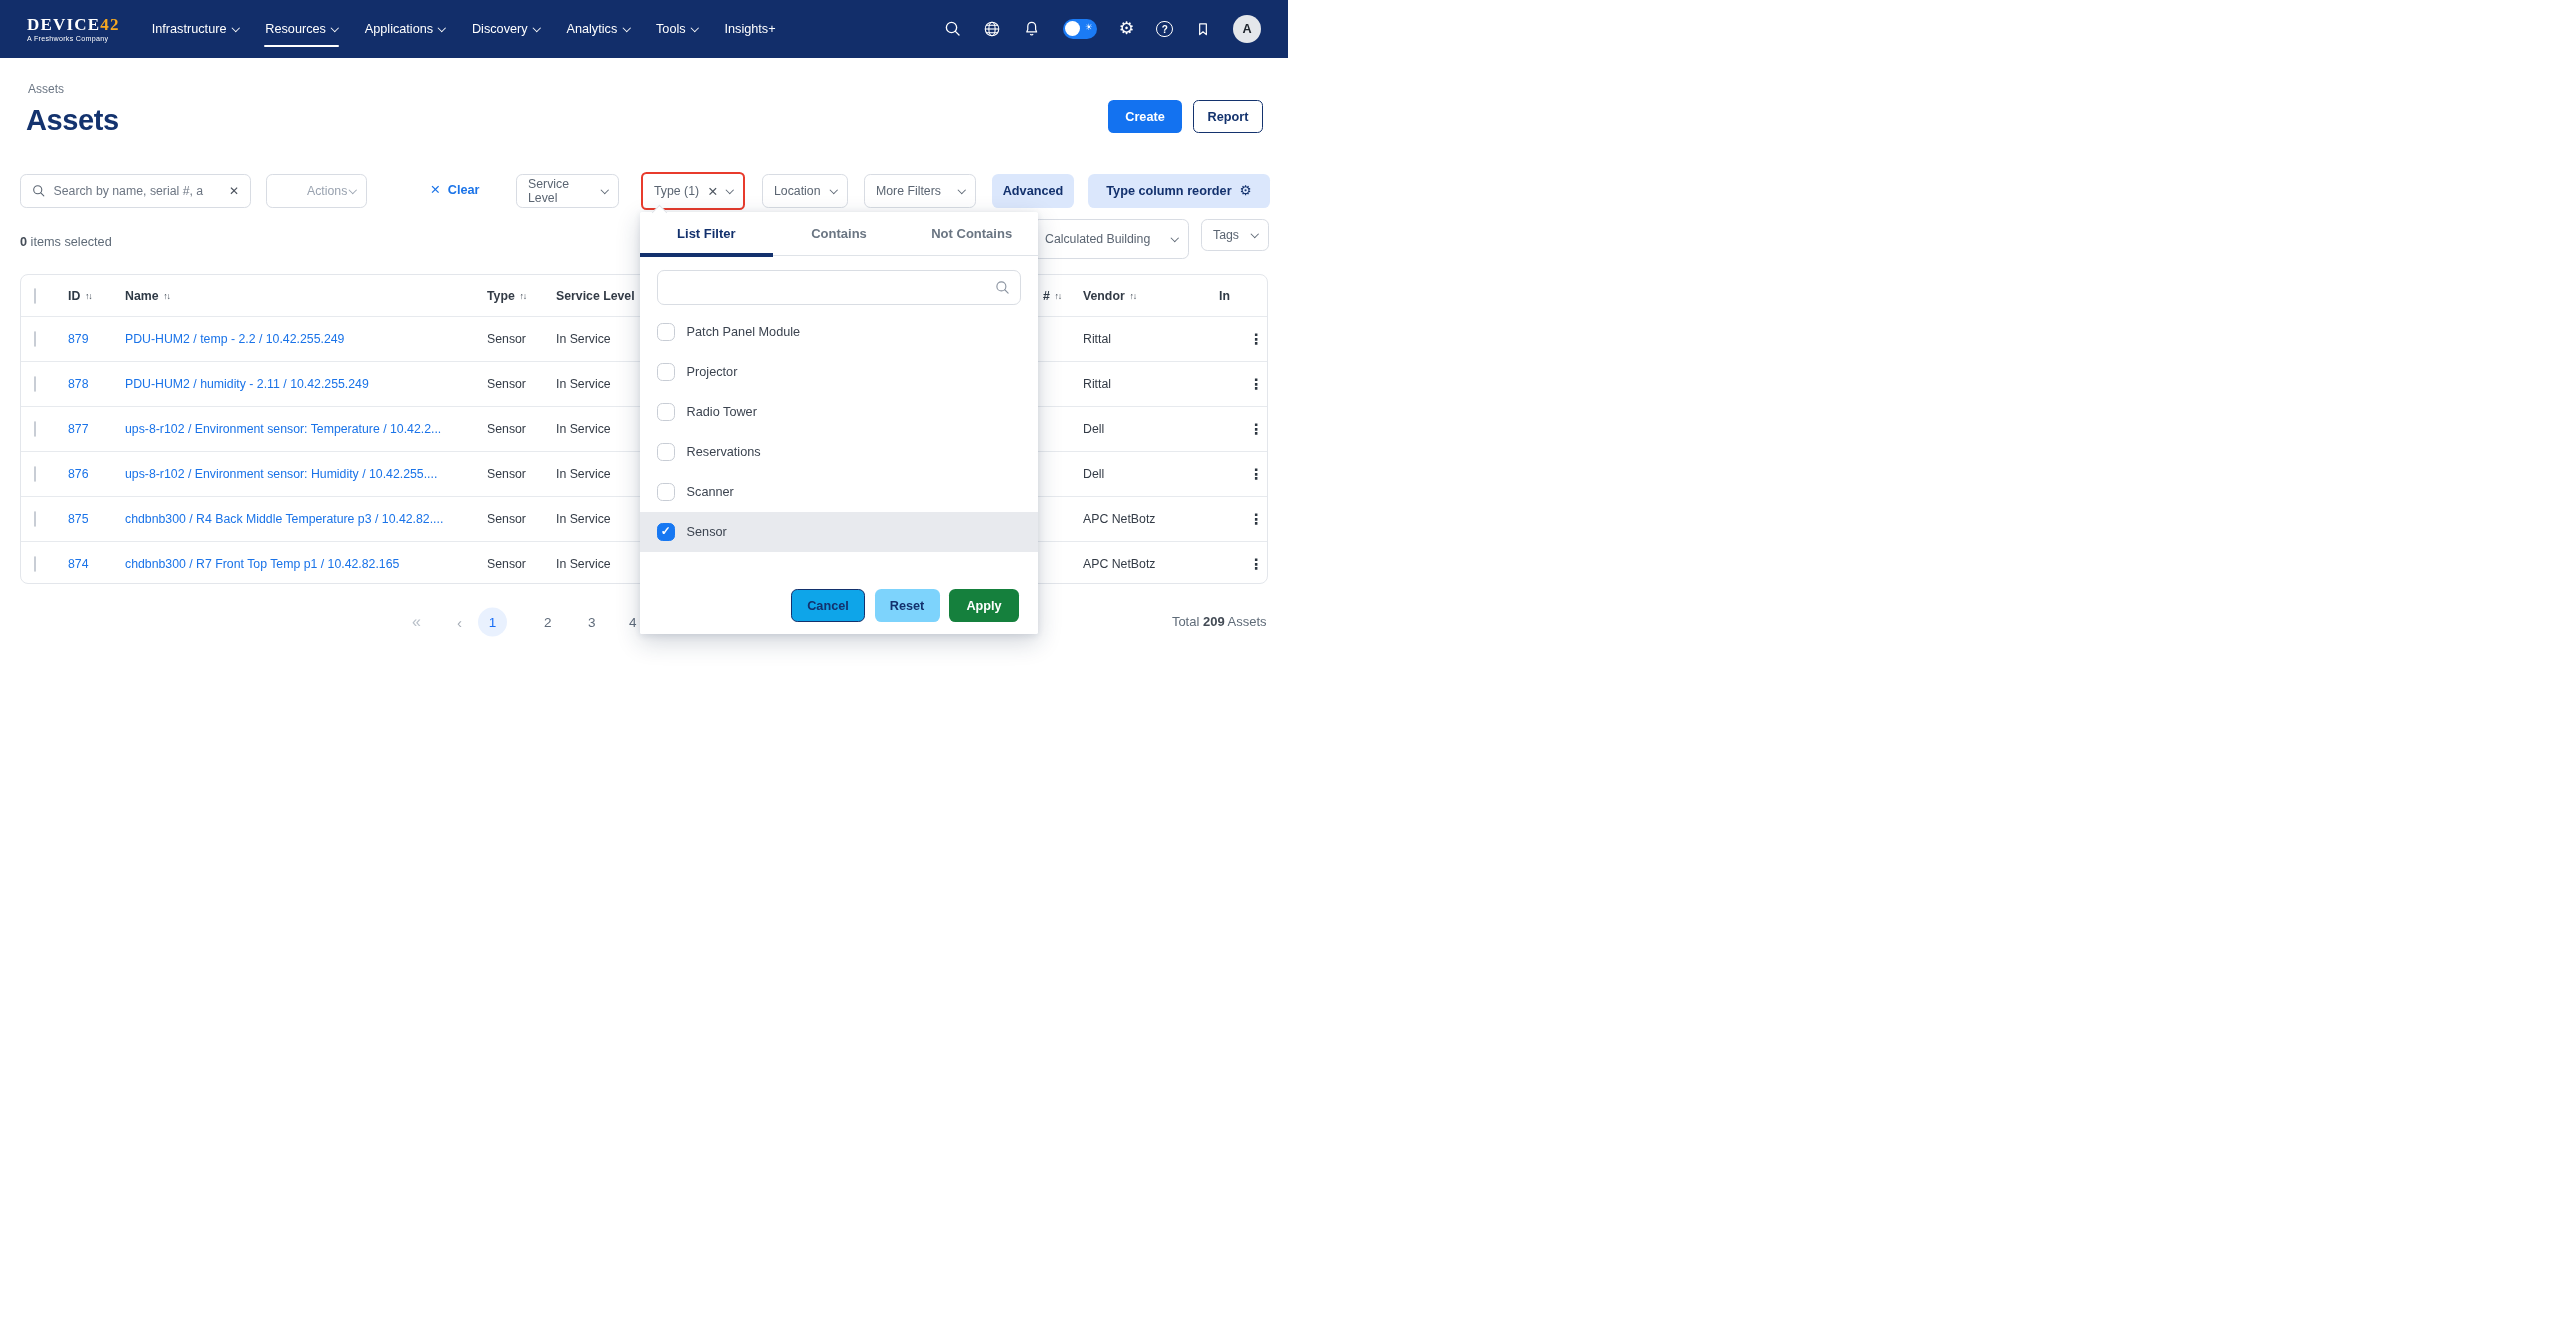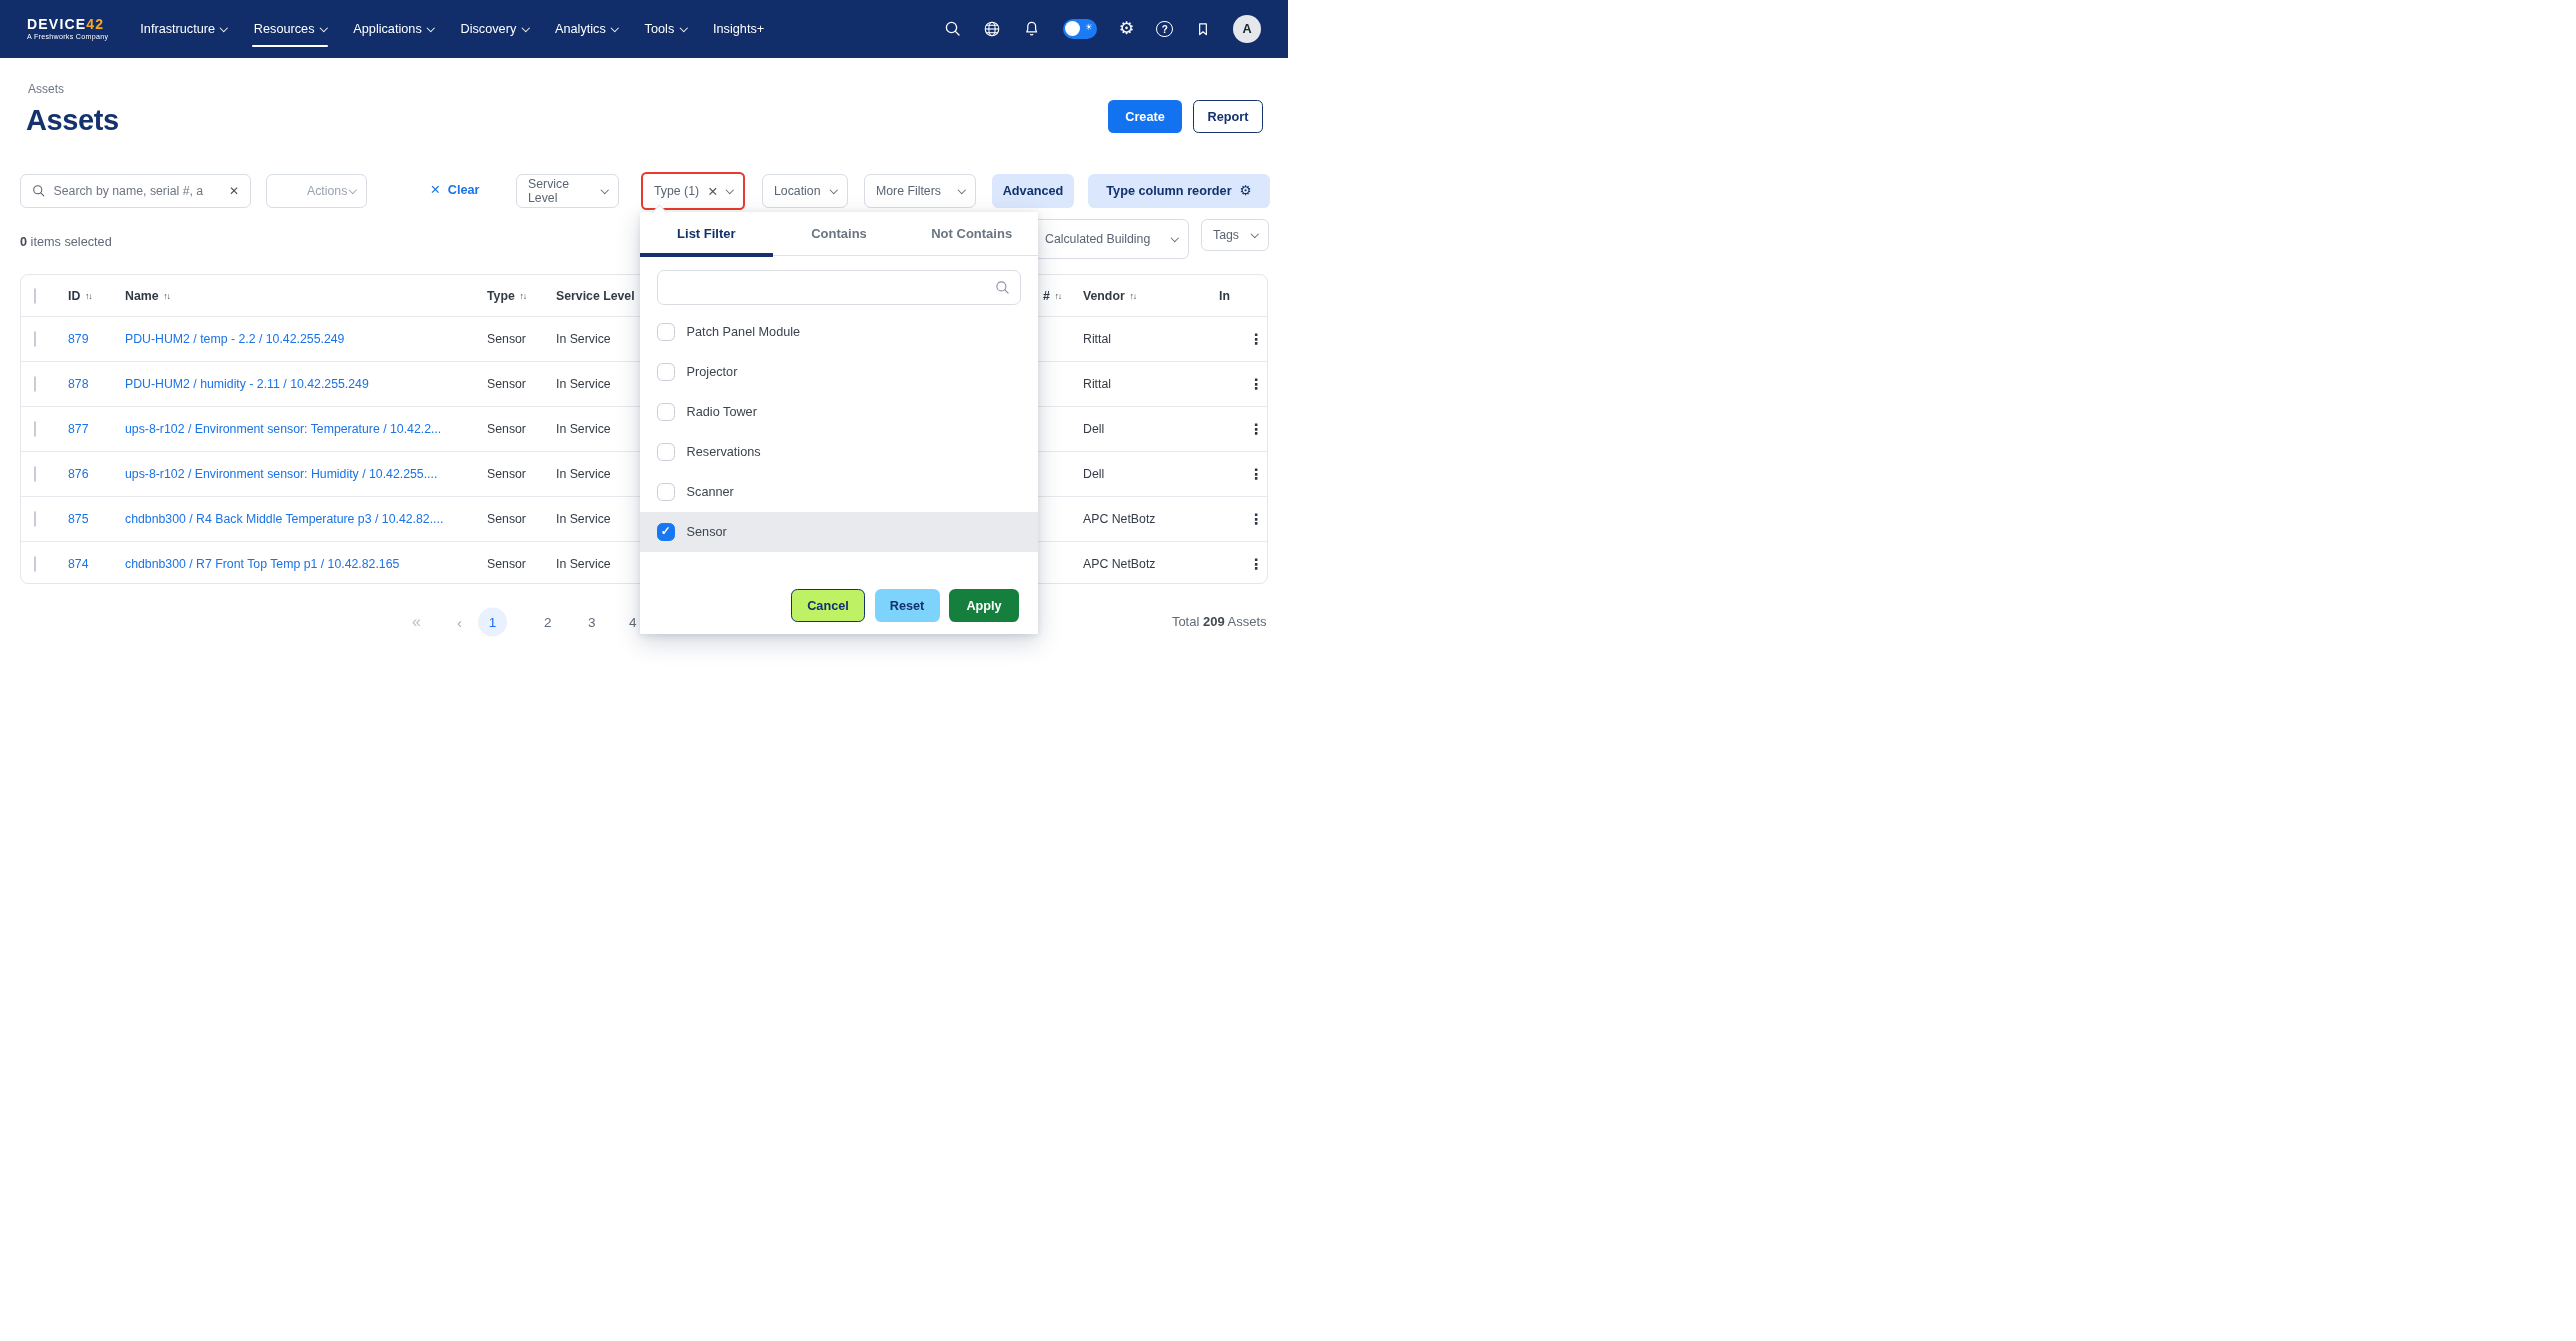--- a/index.html
+++ b/index.html
@@ -8,21 +8,21 @@
     font-family:"Liberation Sans", sans-serif;
     background:#fff; position:relative; overflow:hidden;
     color:#333b46;
   }
   
   .navbar {
     position:absolute; top:0; left:0; width:1288px; height:58px;
     background:#122e6a; display:flex; align-items:center; padding:0 27px; z-index:60;
   }
   .logo { margin-right:32px; cursor:pointer; }
-  .logo-main { font-size:14px; font-weight:800; color:#fff; letter-spacing:1.2px; line-height:1; }
+  .logo-main { font-size:17px; font-weight:800; color:#fff; letter-spacing:1.2px; line-height:1;font-family:Liberation Serif, serif; }
   .logo-main .accent { color:#f6a821; }
   .logo-tag { font-size:7.1px; color:#fff; letter-spacing:0.3px; margin-top:2px; font-weight:500; }
   .menu { display:flex; align-items:center; gap:27px; }
   .menu-item { color:#fff; font-size:12.7px; display:flex; align-items:center; gap:6.3px; position:relative; cursor:pointer; height:58px; }
   .menu-item .caret { border-color:#fff; }
   .menu-item.active::after {
     content:""; position:absolute; left:-1.6px; right:-1.6px; bottom:11px; height:2.4px; background:#fff; border-radius:1.6px;
   }
   .caret {
     width:5.5px; height:5.5px; border-right:1.4px solid #5b6572; border-bottom:1.4px solid #5b6572;
@@ -129,21 +129,21 @@
   .panel-search {
     margin:13.5px 16.6px 7.1px; height:35px; border:1.2px solid #d9dde3; border-radius:7.1px;
     display:flex; align-items:center; justify-content:flex-end; padding:0 10.3px; color:#8a93a0; cursor:text;
   }
   .opt { height:40px; display:flex; align-items:center; gap:12px; padding-left:16.6px; font-size:12.7px; color:#3c4450; cursor:pointer; }
   .opt.selected { background:#e8eaee; }
   .chk.on { background:#1778f2; border-color:#1778f2; position:relative; }
   .chk.on::after { content:"\2713"; position:absolute; left:3.2px; top:0.8px; color:#fff; font-size:12px; font-weight:700; }
   .panel-foot { position:absolute; right:19px; bottom:12px; display:flex; gap:9.5px; }
   .pbtn { height:33px; border-radius:6.3px; display:flex; align-items:center; justify-content:center; font-size:12.7px; font-weight:700; cursor:pointer; }
-  .pbtn-cancel { width:74px; background:#bef264; border:1.4px solid #13316d; color:#13316d; }
+  .pbtn-cancel { width:74px; background:#0ea5e9; border:1.4px solid #13316d; color:#13316d; }
   .pbtn-reset { width:65px; background:#7dd3fc; color:#13316d; }
   .pbtn-apply { width:70px; background:#15803d; color:#fff; }
   svg { display:block; }
 </style>
 </head>
 <body>
 
 <div class="navbar">
   <div class="logo">
     <div class="logo-main"><span>DEVICE</span><span class="accent">42</span></div>

